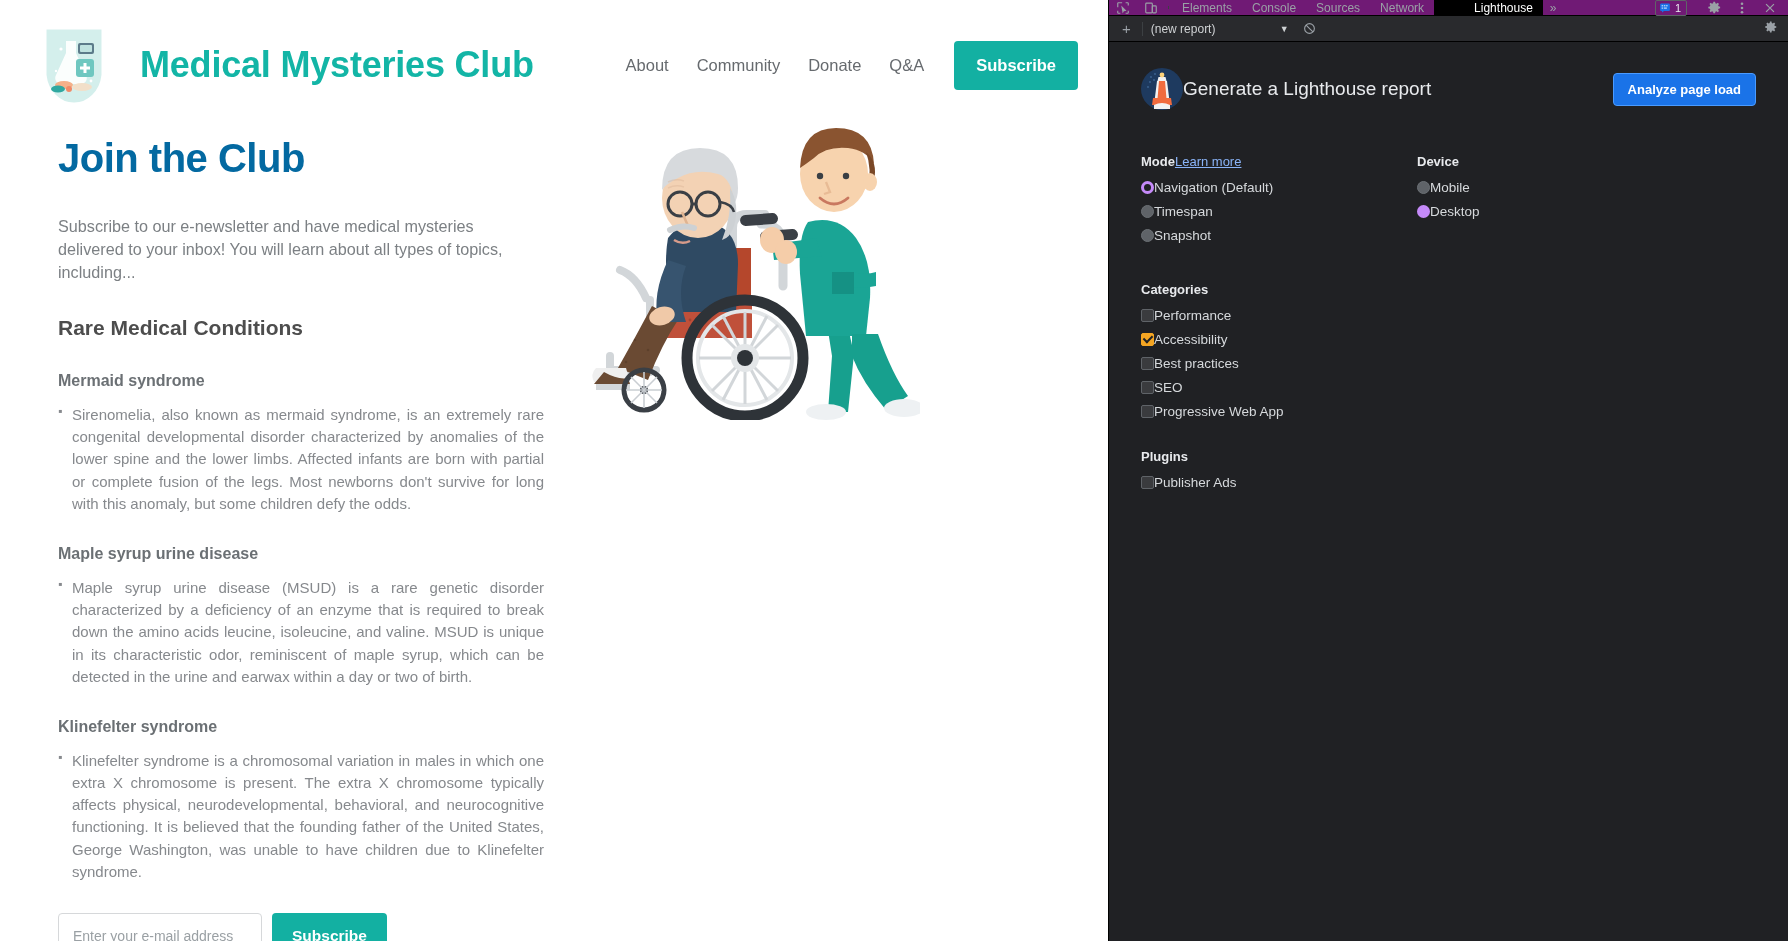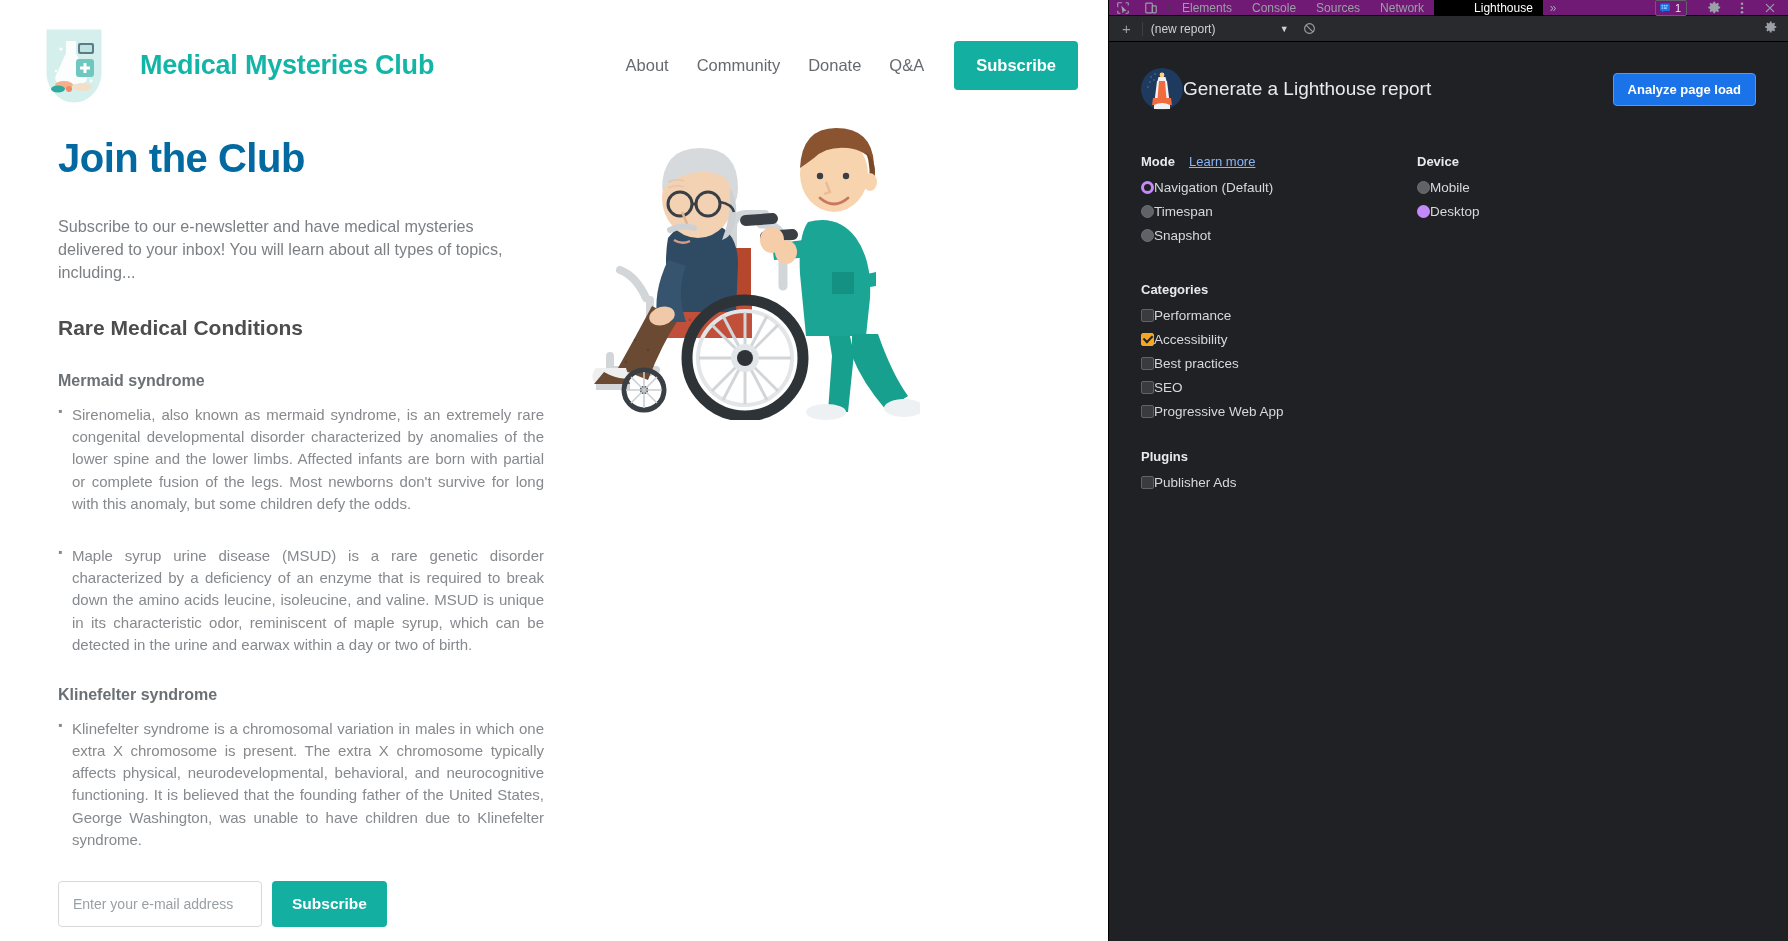--- a/index.html
+++ b/index.html
@@ -18,21 +18,21 @@
   }
 
   
   .site-header {
     display: flex; align-items: center;
     padding: 20px 30px 0 36px;
     height: 110px;
   }
   .logo-wrap { width: 76px; height: 92px; flex: 0 0 auto; position: relative; }
   .brand {
-    color: #13b5a6; font-size: 27px; font-weight: bold;
+    color: #13b5a6; font-size: 36px; font-weight: bold;
     letter-spacing: -0.2px; margin-left: 28px; white-space: nowrap; text-align: center;
   }
   .nav { margin-left: auto; display: flex; align-items: center; gap: 0; }
   .nav-link {
     color: #666a6e; font-size: 16.5px; padding: 0 14px;
     text-decoration: none; cursor: pointer; white-space: nowrap;
   }
   .subscribe-top {
     background: #13b0a2; color: #fff; font-size: 16.5px; font-weight: bold;
     border: none; border-radius: 4px; padding: 15px 22px;
@@ -140,21 +140,21 @@
     margin-left: auto; background: #1a73e8; color: #fff;
     border: 1px solid #4a9bff; border-radius: 4px;
     font-size: 13px; font-weight: bold; padding: 8px 14px; cursor: pointer;
     font-family: "Liberation Sans", sans-serif;
   }
 
   .lh-cols { display: flex; }
   .lh-col-mode { width: 276px; }
   .lh-group-title {
     font-size: 13px; font-weight: bold; color: #e8eaed;
-    margin-bottom: 11px; display: flex; align-items: center; gap: 14px;
+    margin-bottom: 11px; display: flex; align-items: center; gap: 0;
   }
   .learn-more {
     color: #8ab4f8; font-size: 13px; font-weight: normal;
     text-decoration: underline; cursor: pointer;
   }
   .opt-row {
     display: flex; align-items: center; 
     font-size: 13.5px; color: #d6d9dc; margin-bottom: 9px; cursor: pointer;
   }
   .radio {
@@ -230,20 +230,21 @@
 
         <h1 class="page-title">Join the Club</h1>
         <p class="lede">Subscribe to our e-newsletter and have medical mysteries delivered to your inbox! You will learn about all types of topics, including...</p>
         <h2 class="section-title">Rare Medical Conditions</h2>
 
         <h3 class="cond-title">Mermaid syndrome</h3>
         <ul class="cond-list">
           <li>Sirenomelia, also known as mermaid syndrome, is an extremely rare congenital developmental disorder characterized by anomalies of the lower spine and the lower limbs. Affected infants are born with partial or complete fusion of the legs. Most newborns don't survive for long with this anomaly, but some children defy the odds.</li>
         </ul>
 
+        <h3 class="cond-title">Maple syrup urine disease</h3>
         <ul class="cond-list">
           <li>Maple syrup urine disease (MSUD) is a rare genetic disorder characterized by a deficiency of an enzyme that is required to break down the amino acids leucine, isoleucine, and valine. MSUD is unique in its characteristic odor, reminiscent of maple syrup, which can be detected in the urine and earwax within a day or two of birth.</li>
         </ul>
 
         <h3 class="cond-title">Klinefelter syndrome</h3>
         <ul class="cond-list">
           <li>Klinefelter syndrome is a chromosomal variation in males in which one extra X chromosome is present. The extra X chromosome typically affects physical, neurodevelopmental, behavioral, and neurocognitive functioning. It is believed that the founding father of the United States, George Washington, was unable to have children due to Klinefelter syndrome.</li>
         </ul>
 
         <div class="form-row">

